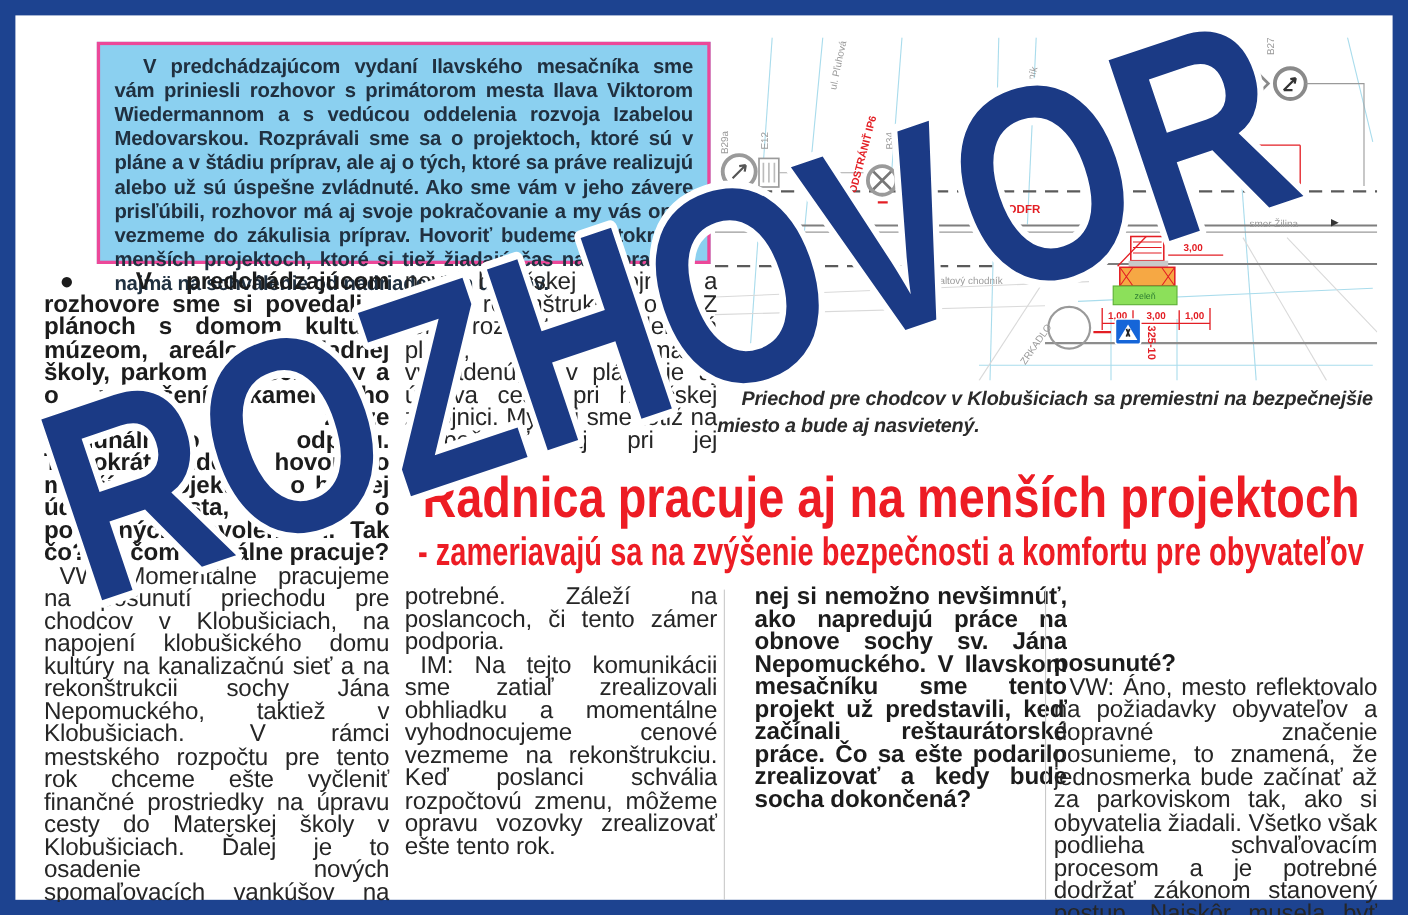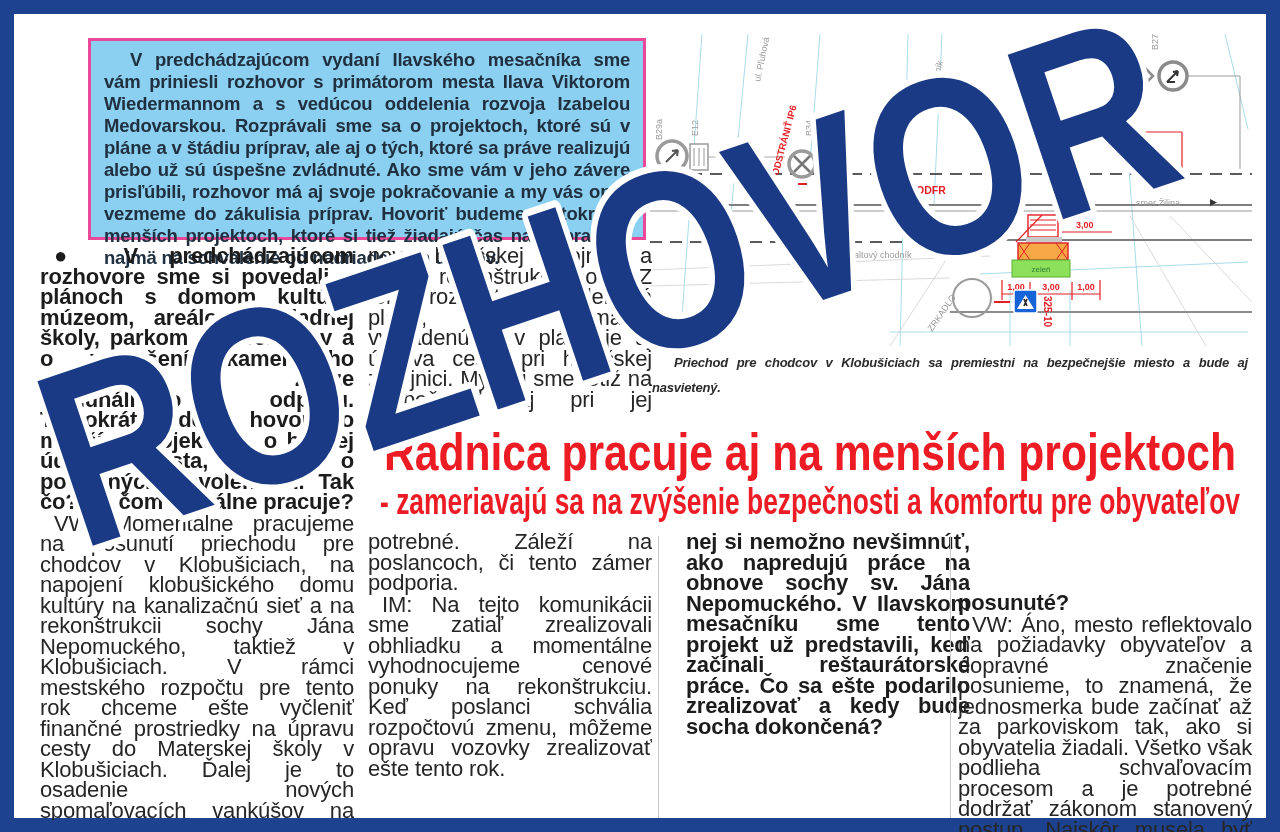--- a/index.html
+++ b/index.html
@@ -15,21 +15,21 @@
            text-align:justify;text-indent:26px;color:#203040;letter-spacing:-0.2px;}
 
   
   .drawing{left:636px;top:20px;width:602px;height:312px;}
   .drawing svg{width:100%;height:100%;display:block;}
   .dw-gray{fill:#9a9a9a;font-size:9px;}
   .dw-red{fill:#e31e24;font-weight:bold;}
 
   
   .caption{left:638px;top:336px;width:596px;}
-  .caption p{margin:0;font-weight:bold;font-style:italic;font-size:13px;line-height:25px;
+  .caption p{margin:0;font-weight:bold;font-style:italic;font-size:18px;line-height:25px;
              color:#2b2b2b;text-align:justify;text-indent:22px;letter-spacing:-0.2px;}
 
   
   .headline{left:358px;top:398px;width:878px;height:112px;}
 
   
   .col{width:284px;height:288px;overflow:hidden;}
   .col p{margin:0 0 1px 0;font-size:22px;line-height:20.5px;text-align:justify;
          color:#262626;letter-spacing:-0.15px;}
   .col p.q{font-weight:bold;color:#1c1c1c;}
@@ -188,21 +188,21 @@
     <p class="q ind"><span>● V predchádzajúcom rozhovore sme si povedali o plánoch s domom kultúry, múzeom, areálom základnej školy, parkom pre seniorov a o vylepšení kamerového systému a zvoze komunálneho odpadu. Tentokrát budeme hovoriť o menších projektoch, o bežnej údržbe mesta, ale aj o potrebných povoleniach. Tak čo? Na čom aktuálne pracuje?</span></p>
     <p class="ind"><span class="lead">VW:</span><span> Momentálne pracujeme na posunutí priechodu pre chodcov v Klobušiciach, na napojení klobušického domu kultúry na kanalizačnú sieť a na rekonštrukcii sochy Jána Nepomuckého, taktiež v Klobušiciach. V rámci mestského rozpočtu pre tento rok chceme ešte vyčleniť finančné prostriedky na úpravu cesty do Materskej školy v Klobušiciach. Ďalej je to osadenie nových spomaľovacích vankúšov na ulicu Moyzesovu, nové dopravné značenie na sídlisku Skala a prebiehajú rokovania ohľadom kruhového objazdu v centre mesta. No</span></p>
   </div>
 
   <div class="abs col" style="left:354px;top:232px;width:284px;height:168px;">
     <p><span>novej hasičskej zbrojnice a tiež na rekonštrukcii mosta. Z tohto rozpočtu je vyčlenená pláne, ktorú máme vyhradenú, a v pláne je aj úprava cesty pri hasičskej zbrojnici. Mysleli sme totiž na bezpečnosť aj pri jej výjazdovom</span></p>
   </div>
 
   <div class="abs col" style="left:354px;top:518px;">
     <p><span>potrebné. Záleží na poslancoch, či tento zámer podporia.</span></p>
-    <p class="ind"><span class="lead">IM:</span><span> Na tejto komunikácii sme zatiaľ zrealizovali obhliadku a momentálne vyhodnocujeme cenové ponuky na rekonštrukciu. Keď poslanci schvália rozpočtovú zmenu, môžeme opravu vozovky zrealizovať ešte tento rok.</span></p>
+    <p class="ind"><span class="lead">IM:</span><span> Na tejto komunikácii sme zatiaľ zrealizovali obhliadku a momentálne vyhodnocujeme cenové vezmeme na rekonštrukciu. Keď poslanci schvália rozpočtovú zmenu, môžeme opravu vozovky zrealizovať ešte tento rok.</span></p>
   </div>
 
   <div class="abs divider" style="left:644px;top:522px;height:282px;"></div>
 
   <div class="abs col" style="left:652px;top:518px;margin-left:20px;">
     <p class="q"><span>nej si nemožno nevšimnúť, ako napredujú práce na obnove sochy sv. Jána Nepomuckého. V Ilavskom mesačníku sme tento projekt už predstavili, keď začínali reštaurátorské práce. Čo sa ešte podarilo zrealizovať a kedy bude socha dokončená?</span></p>
   </div>
 
   <div class="abs divider" style="left:936px;top:522px;height:282px;"></div>
 

